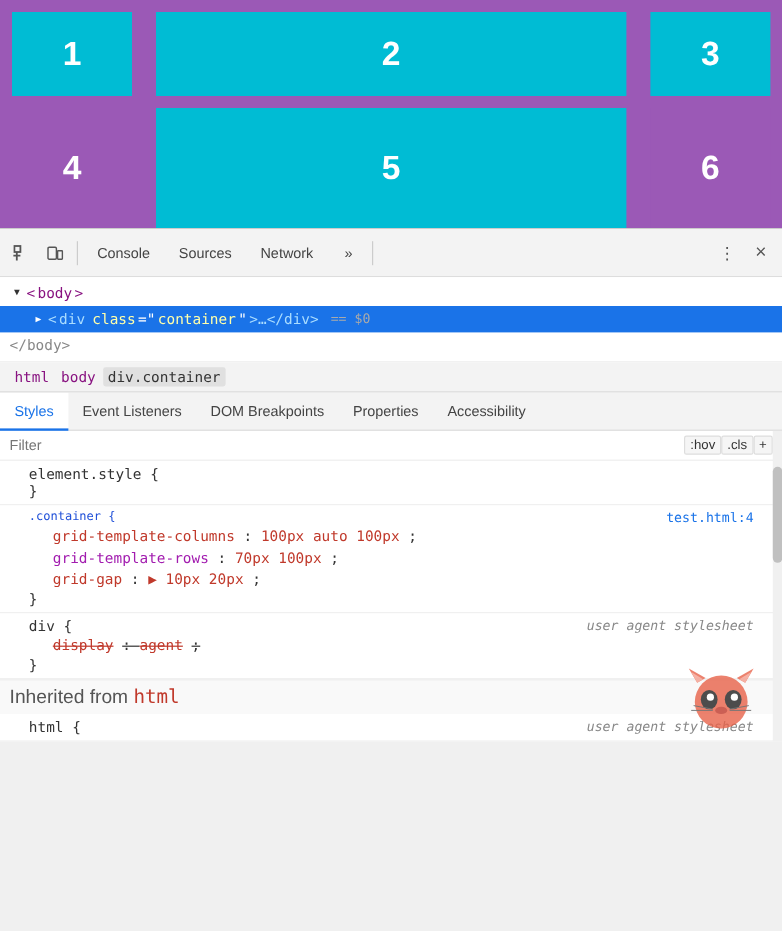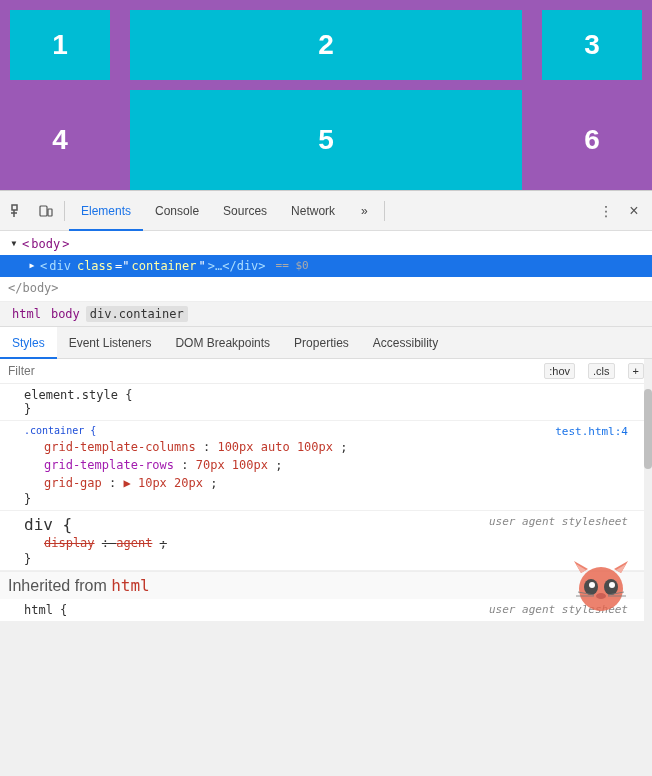--- a/index.html
+++ b/index.html
@@ -179,21 +179,21 @@
     .filter-input {
       flex: 1;
       border: none;
       outline: none;
       font-size: 12px;
       color: #999;
       background: transparent;
     }
     .filter-actions {
       display: flex;
-      gap: 13px;
+      gap: 0;
       align-items: center;
       font-size: 11px;
       color: #555;
     }
     .filter-btn {
       padding: 1px 4px;
       border: 1px solid #ddd;
       border-radius: 2px;
       background: #f5f5f5;
       cursor: pointer;
@@ -277,21 +277,20 @@
         <line x1="0" y1="9" x2="6" y2="9" stroke="#555" stroke-width="1.5"></line>
       </svg>
     </button>
     <button class="toolbar-icon-btn" title="Toggle device toolbar">
       <svg width="14" height="14" viewBox="0 0 14 14" fill="none">
         <rect x="1" y="2" width="7" height="10" rx="1" stroke="#555" stroke-width="1.2" fill="none"></rect>
         <rect x="9" y="5" width="4" height="7" rx="0.5" stroke="#555" stroke-width="1.2" fill="none"></rect>
       </svg>
     </button>
     <div class="toolbar-separator"></div>
-    <button class="toolbar-tab active">Elements</button>
     <button class="toolbar-tab">Console</button>
     <button class="toolbar-tab">Sources</button>
     <button class="toolbar-tab">Network</button>
     <button class="toolbar-tab toolbar-more">»</button>
     <div class="toolbar-separator"></div>
     <div class="toolbar-right">
       <button class="toolbar-icon-btn">⋮</button>
       <button class="close-btn">×</button>
     </div>
   </div>
@@ -380,21 +379,21 @@
           <span style="color:#c0392b;font-family:monospace;font-size:12px">grid-gap</span>
           <span style="color:#333;font-family:monospace;font-size:12px">: </span>
           <span style="color:#c0392b;font-family:monospace;font-size:12px">▶ 10px 20px</span>
           <span style="color:#333;font-family:monospace;font-size:12px">;</span>
         </div>
         <div style="font-family:monospace;font-size:12px;color:#333">}</div>
       </div>
 
       <div class="css-rule-block">
         <div class="css-rule-header">
-          <span style="font-family:monospace;font-size:16px;color:#333">div {</span>
+          <span style="font-family:monospace;font-size:12px;color:#333">div {</span>
           <span style="font-family:monospace;font-size:11px;color:#888;font-style:italic">user agent stylesheet</span>
         </div>
         <div class="css-prop-line">
           <span style="color:#c0392b;font-family:monospace;font-size:12px;text-decoration:line-through">display</span>
           <span style="color:#333;font-family:monospace;font-size:12px;text-decoration:line-through">: </span>
           <span style="color:#c0392b;font-family:monospace;font-size:12px;text-decoration:line-through">agent</span>
           <span style="color:#333;font-family:monospace;font-size:12px;text-decoration:line-through">;</span>
         </div>
         <div style="font-family:monospace;font-size:12px;color:#333">}</div>
       </div>

